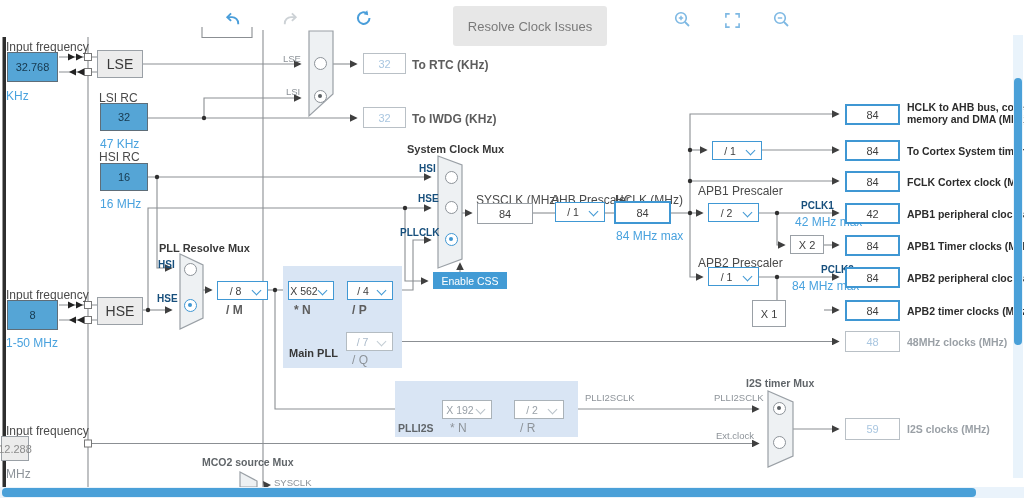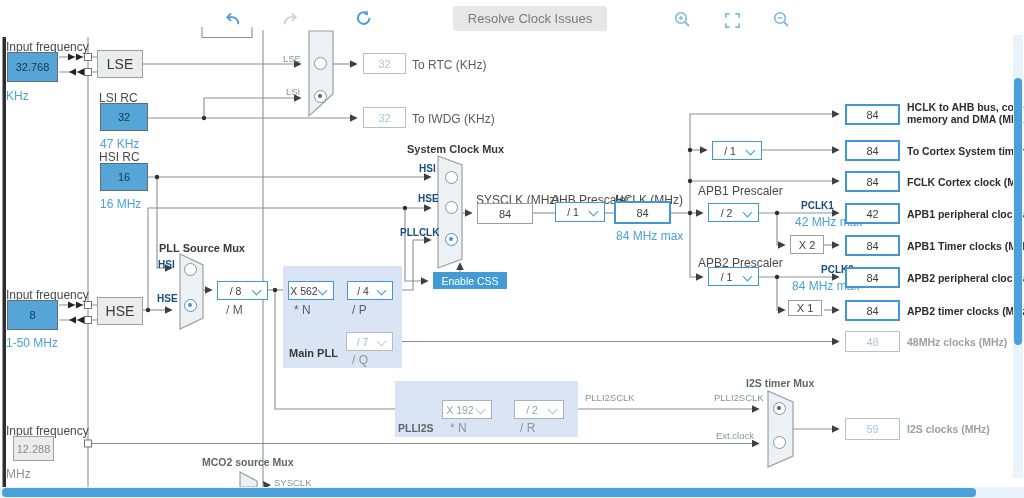--- a/index.html
+++ b/index.html
@@ -8,21 +8,21 @@
   #wires{position:absolute;left:0;top:0;z-index:1}
   .t{position:absolute;white-space:nowrap;font-size:12px;color:#4a4a4a;z-index:3}
   .t.b{font-weight:bold;font-size:11px;color:#383838}
   .t.navy{color:#174f7c;font-weight:bold;font-size:10px}
   .t.blue{color:#49a2de}
   .t.gray{color:#8d9399}
   .t.tag{color:#8d9399;font-size:9.5px}
   .t.semib{font-weight:bold;color:#606569;font-size:10.5px}
   .t.out{font-weight:bold;font-size:10.5px;color:#2d2d2d}
   .t.outoff{font-weight:bold;font-size:10.5px;color:#9aa0a6}
-  .t.mid{font-weight:400;color:#5d5d5d}
+  .t.mid{font-weight:700;color:#5d5d5d}
   .vbox{position:absolute;background:#fff;display:flex;align-items:center;justify-content:center;
         font-size:11px;color:#3f3f3f;box-sizing:border-box;z-index:3}
   .vbox.hot{border:2px solid #3f97d3}
   .vbox.plain{border:1px solid #9aa0a6}
   .vbox.off{border:1px solid #b9c0c6;color:#a9c6e0}
   .vbox.offgray{border:1px solid #9aa0a6;background:#ececec;color:#8b8b8b}
   .srcbox{position:absolute;background:#55a5d6;border:1px solid #5f6d78;display:flex;align-items:center;
         justify-content:center;font-size:11px;color:#16384e;box-sizing:border-box;z-index:3}
   .oscbox{position:absolute;background:#ececec;border:1px solid #9aa0a6;display:flex;align-items:center;
         justify-content:center;font-size:14px;color:#3a3a3a;box-sizing:border-box;z-index:3}
@@ -176,21 +176,21 @@
       <path d="M4,15 V14 A6.5,6.5 0 0 1 10.5,7.5 H15" fill="none" stroke="#cdd2d6" stroke-width="2"></path>
       <path d="M11.5,3.5 L15.5,7.5 L11.5,11.5" fill="none" stroke="#cdd2d6" stroke-width="2"></path>
     </svg>
   </div>
   <div class="icbtn" style="left:353px;top:7px">
     <svg width="20" height="20" viewBox="0 0 20 20">
       <path d="M15.5,10 A5.8,5.8 0 1 1 13.4,5.6" fill="none" stroke="#4a9eda" stroke-width="2"></path>
       <polygon points="13.2,2.2 14.2,7.2 9.8,6.2" fill="#4a9eda"></polygon>
     </svg>
   </div>
-  <div class="resolve" style="left:453px;top:6px;width:154px;height:25px">Resolve Clock Issues</div>
+  <div class="resolve" style="left:453px;top:6px;width:154px;height:40px">Resolve Clock Issues</div>
   <div class="icbtn" style="left:671px;top:8px">
     <svg width="19" height="19" viewBox="0 0 19 19">
       <circle cx="8" cy="8" r="5.3" fill="none" stroke="#7db8e3" stroke-width="1.6"></circle>
       <line x1="12" y1="12" x2="16" y2="16" stroke="#7db8e3" stroke-width="1.8"></line>
       <line x1="8" y1="5.8" x2="8" y2="10.2" stroke="#7db8e3" stroke-width="1.4"></line>
       <line x1="5.8" y1="8" x2="10.2" y2="8" stroke="#7db8e3" stroke-width="1.4"></line>
     </svg>
   </div>
   <div class="icbtn" style="left:721px;top:9px">
     <svg width="17" height="17" viewBox="0 0 18 18">
@@ -217,33 +217,33 @@
   <div class="t" style="left:99px;top:150px">HSI RC</div>
   <div class="srcbox" style="left:100px;top:163px;width:48px;height:28px">16</div>
   <div class="t blue" style="left:100px;top:197px">16 MHz</div>
 
   <div class="t" style="left:6px;top:288px">Input frequency</div>
   <div class="srcbox" style="left:7px;top:300px;width:51px;height:30px">8</div>
   <div class="t blue" style="left:6px;top:336px">1-50 MHz</div>
   <div class="oscbox" style="left:97px;top:297px;width:46px;height:28px">HSE</div>
 
   <div class="t" style="left:6px;top:424px">Input frequency</div>
-  <div class="vbox offgray" style="left:13px;top:436px;width:41px;height:25px">12.288</div>
+  <div class="vbox offgray" style="left:1px;top:436px;width:28px;height:25px">12.288</div>
   <div class="t gray" style="left:6px;top:467px">MHz</div>
 
   <div class="t tag" style="left:283px;top:53px">LSE</div>
   <div class="t tag" style="left:286px;top:86px">LSI</div>
   <div class="radio" style="left:314px;top:57px"></div>
   <div class="radio sel" style="left:314px;top:90px"></div>
   <div class="vbox off" style="left:363px;top:53px;width:43px;height:21px">32</div>
   <div class="t mid" style="left:412px;top:58px">To RTC (KHz)</div>
   <div class="vbox off" style="left:363px;top:107px;width:43px;height:21px">32</div>
   <div class="t mid" style="left:412px;top:112px">To IWDG (KHz)</div>
 
-  <div class="t b" style="left:159px;top:242px">PLL Source Mux</div>
+  <div class="t b" style="left:159px;top:242px">PLL Resolve Mux</div>
   <div class="t navy" style="left:158px;top:259px">HSI</div>
   <div class="t navy" style="left:157px;top:293px">HSE</div>
   <div class="radio" style="left:184px;top:263px"></div>
   <div class="radio sel bl" style="left:184px;top:299px"></div>
 
   <div class="dd" style="left:217px;top:281px;width:51px;height:19px">
     <span>/ 8</span>
       <i class="chev"></i>
   </div>
   <div class="t mid" style="left:226px;top:303px">/ M</div>
@@ -300,21 +300,21 @@
   <div class="t blue" style="left:795px;top:215px">42 MHz max</div>
   <div class="vbox plain" style="left:790px;top:235px;width:34px;height:19px">X 2</div>
 
   <div class="t" style="left:698px;top:256px">APB2 Prescaler</div>
   <div class="dd" style="left:708px;top:267px;width:51px;height:19px">
     <span>/ 1</span>
       <i class="chev"></i>
   </div>
   <div class="t navy" style="left:821px;top:264px">PCLK2</div>
   <div class="t blue" style="left:792px;top:279px">84 MHz max</div>
-  <div class="vbox plain" style="left:788px;top:300px;width:34px;height:16px">X 1</div>
+  <div class="vbox plain" style="left:752px;top:300px;width:34px;height:27px">X 1</div>
 
   <div class="vbox hot" style="left:845px;top:104px;width:55px;height:21px">84</div>
   <div class="t out" style="left:907px;top:101px">HCLK to AHB bus, core,</div>
   <div class="t out" style="left:907px;top:113px">memory and DMA (MHz)</div>
 
   <div class="vbox hot" style="left:845px;top:140px;width:55px;height:21px">84</div>
   <div class="t out" style="left:907px;top:145px">To Cortex System timer (MHz)</div>
 
   <div class="vbox hot" style="left:845px;top:171px;width:55px;height:21px">84</div>
   <div class="t out" style="left:907px;top:176px">FCLK Cortex clock (MHz)</div>

